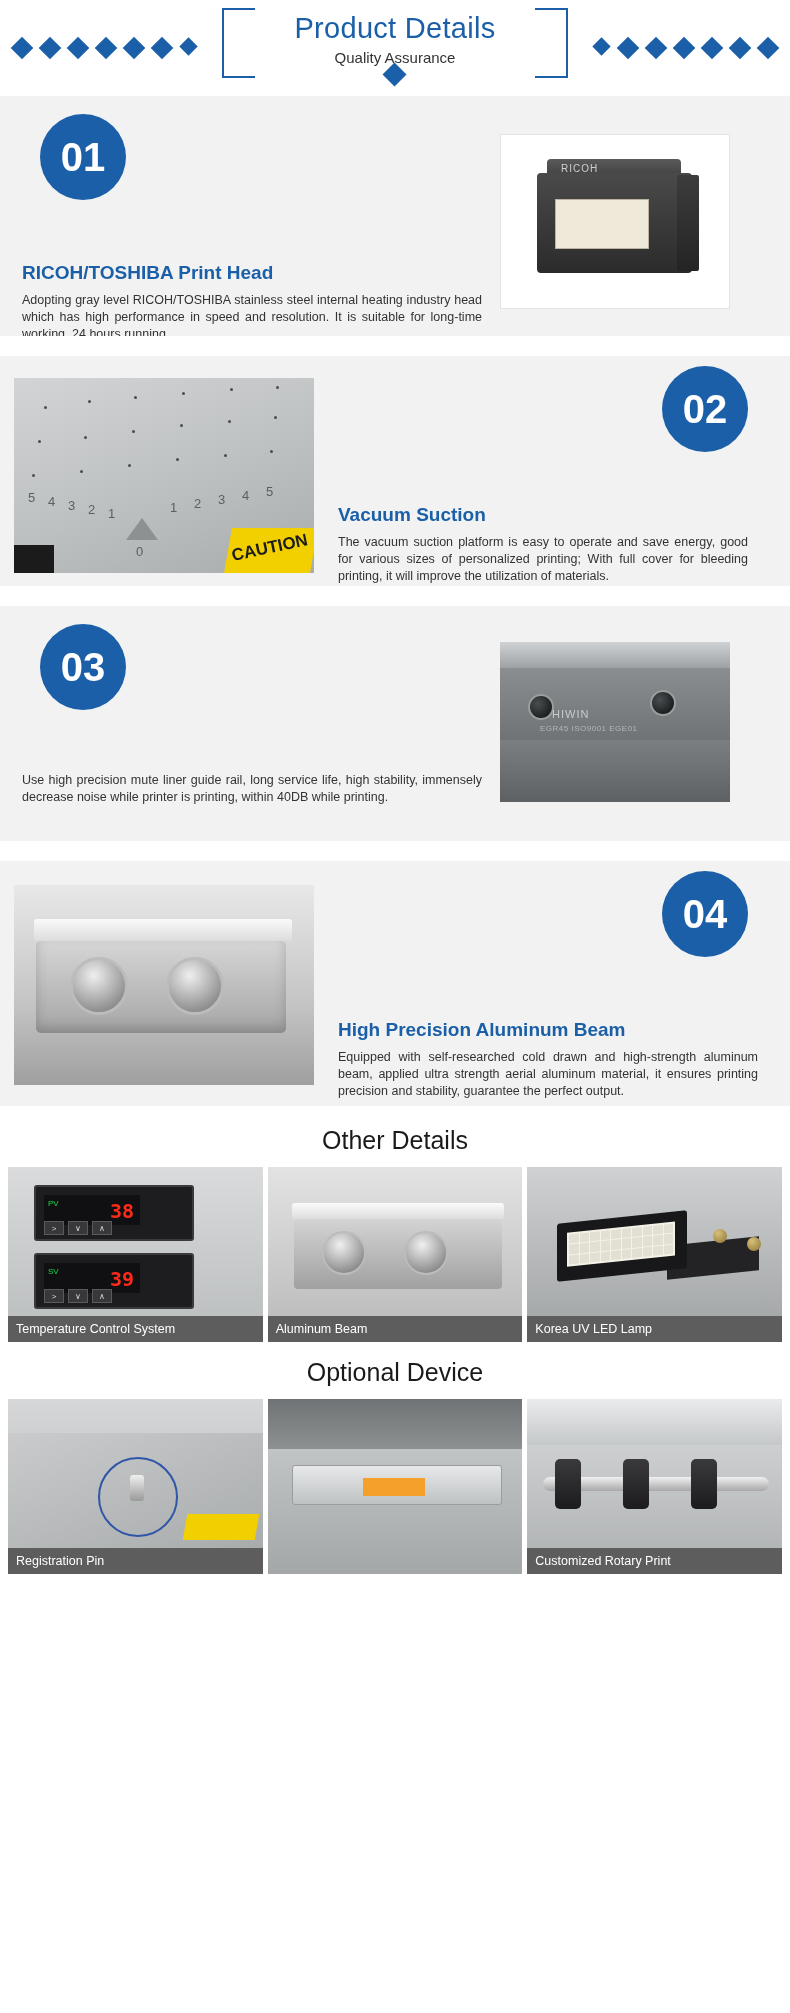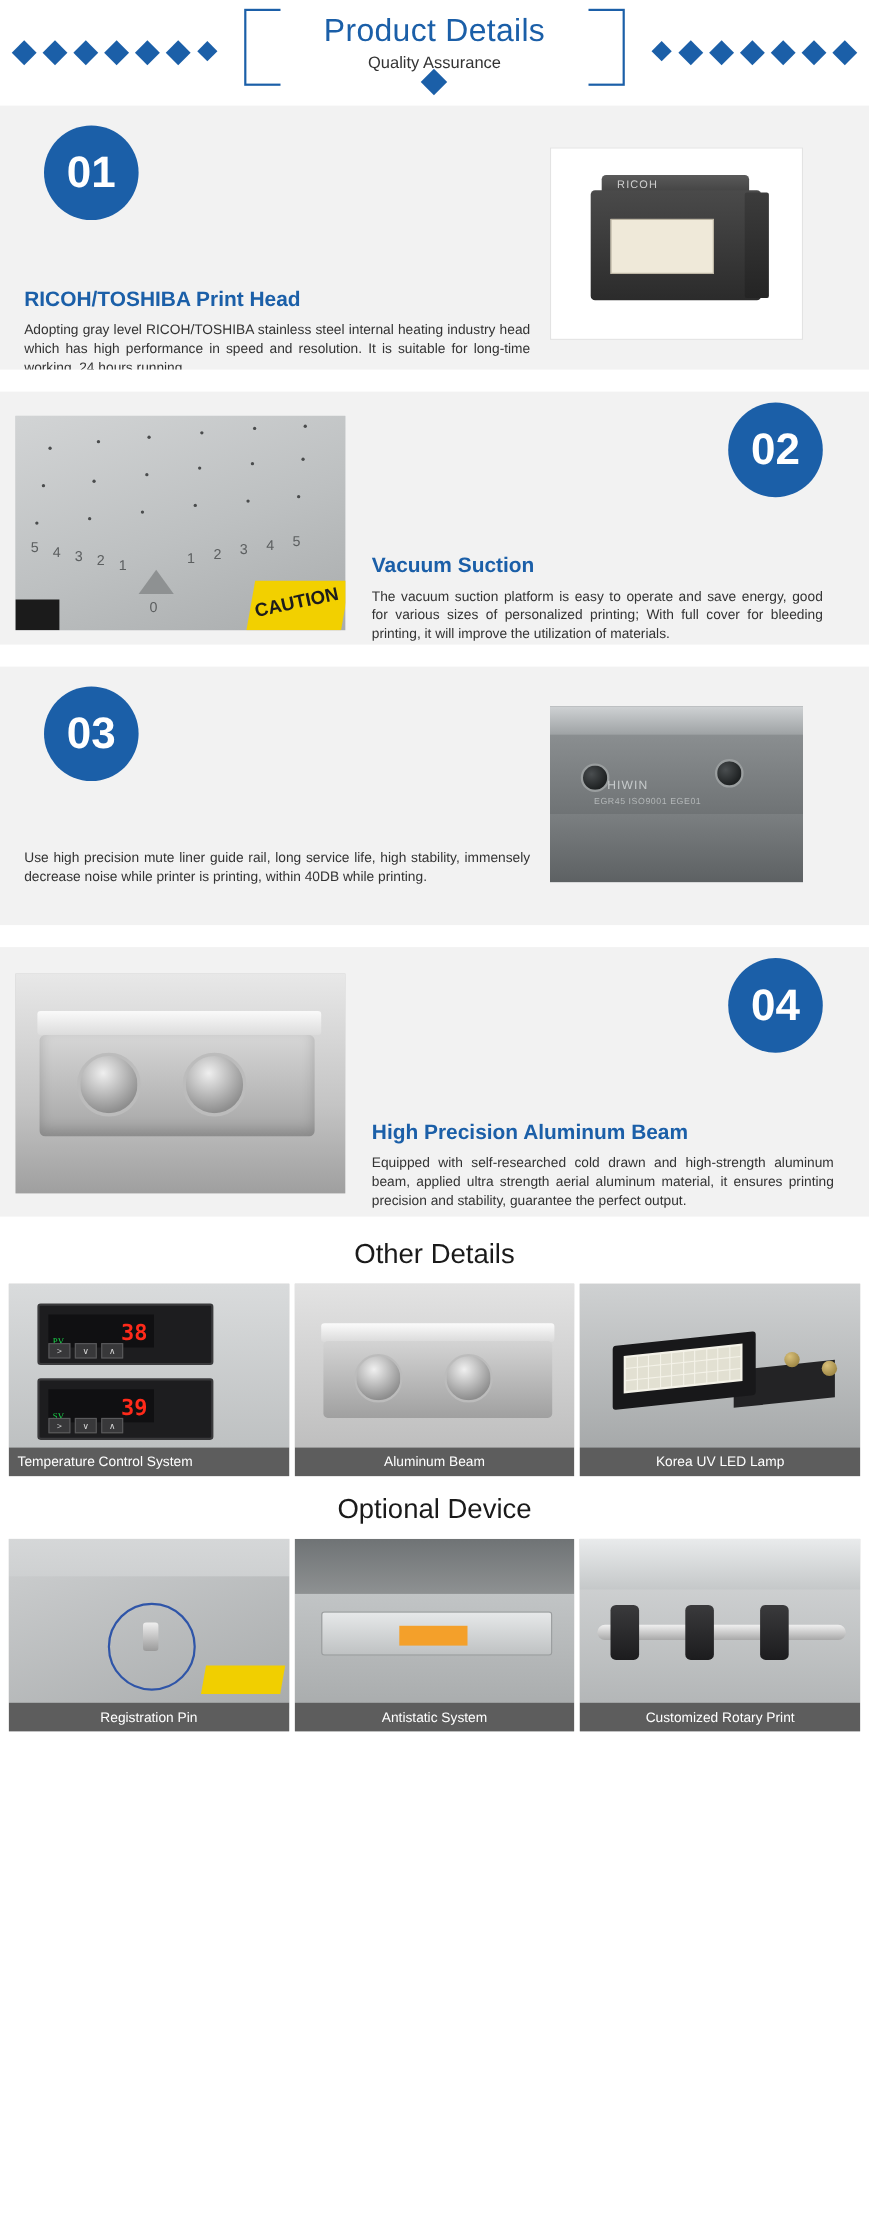--- a/index.html
+++ b/index.html
@@ -246,37 +246,37 @@
     background: #bfbfbf;
   }
   .cell .caption {
     position: absolute;
     left: 0; bottom: 0;
     width: 100%;
     background: #5d5d5d;
     color: #fff;
     font-size: 12.5px;
     padding: 6px 8px;
-    text-align: center;
+    text-align: left;
   }
   .cell.wide-cap .caption { text-align: left; }
 
   
   .temp-bg { position:absolute; inset:0; background:linear-gradient(180deg,#d9dbdc,#b9bcbd); }
   .temp-unit {
     position:absolute; left: 26px;
     width: 160px; height: 56px;
     background: #1d1d1f; border: 2px solid #3a3a3c; border-radius: 3px;
   }
   .temp-screen {
     position:absolute; left: 8px; top: 8px;
     width: 96px; height: 30px; background:#101012;
   }
   .temp-red { position:absolute; right: 6px; top: 4px; color:#ff2a1a; font-size: 20px; font-weight: bold; font-family:"DejaVu Sans Mono", monospace; }
-  .temp-grn { position:absolute; left: 4px; top: 20px; color:#19d84a; font-size: 8px; font-family:Liberation Serif, serif; line-height:9px;}
+  .temp-grn { position:absolute; left: 4px; top: 4px; color:#19d84a; font-size: 8px; font-family:Liberation Sans, sans-serif; line-height:9px;}
   .temp-btns { position:absolute; left: 8px; bottom: 4px; display:flex; gap:4px; }
   .temp-btn { width: 20px; height: 14px; background:#38383a; border:1px solid #5a5a5c; color:#d8d8d8; font-size:8px; text-align:center; line-height:13px;}
 
   
   .alum-bg { position:absolute; inset:0; background:linear-gradient(180deg,#e3e3e3,#b8b8b8); }
   .alum-body { position:absolute; left: 26px; top: 52px; width: 208px; height: 70px; background:linear-gradient(180deg,#d4d4d4,#a0a0a0); border-radius:4px;}
   .alum-hole { position:absolute; top: 12px; width: 44px; height: 44px; border-radius:50%; background: radial-gradient(circle at 40% 30%, #f0f0f0, #8d8d8d 75%); border:2px solid #bcbcbc;}
   .alum-top { position:absolute; left: 24px; top: 36px; width: 212px; height: 17px; background:linear-gradient(180deg,#fbfbfb,#dadada); border-radius:3px;}
 
   
@@ -525,21 +525,20 @@
       <div class="reg-pin"></div>
       <div class="caption">Registration Pin</div>
     </div>
 
     <div class="cell">
       <div class="anti-bg"></div>
       <div class="anti-dark"></div>
       <div class="anti-bar">
         <div class="anti-label"></div>
       </div>
-      <div class="caption">Antistatic System</div>
     </div>
 
     <div class="cell">
       <div class="rot-bg"></div>
       <div class="rot-top"></div>
       <div class="rot-rail"></div>
       <div class="rot-roller" style="left:28px;"></div>
       <div class="rot-roller" style="left:96px;"></div>
       <div class="rot-roller" style="left:164px;"></div>
       <div class="caption">Customized Rotary Print</div>

